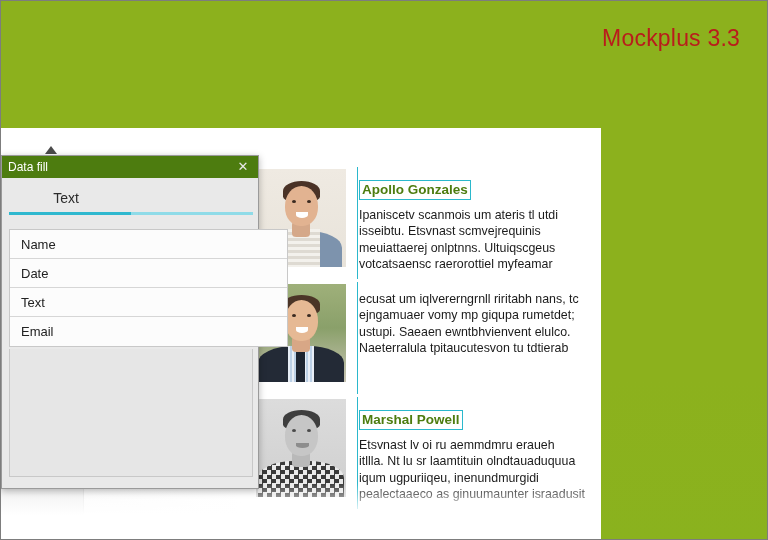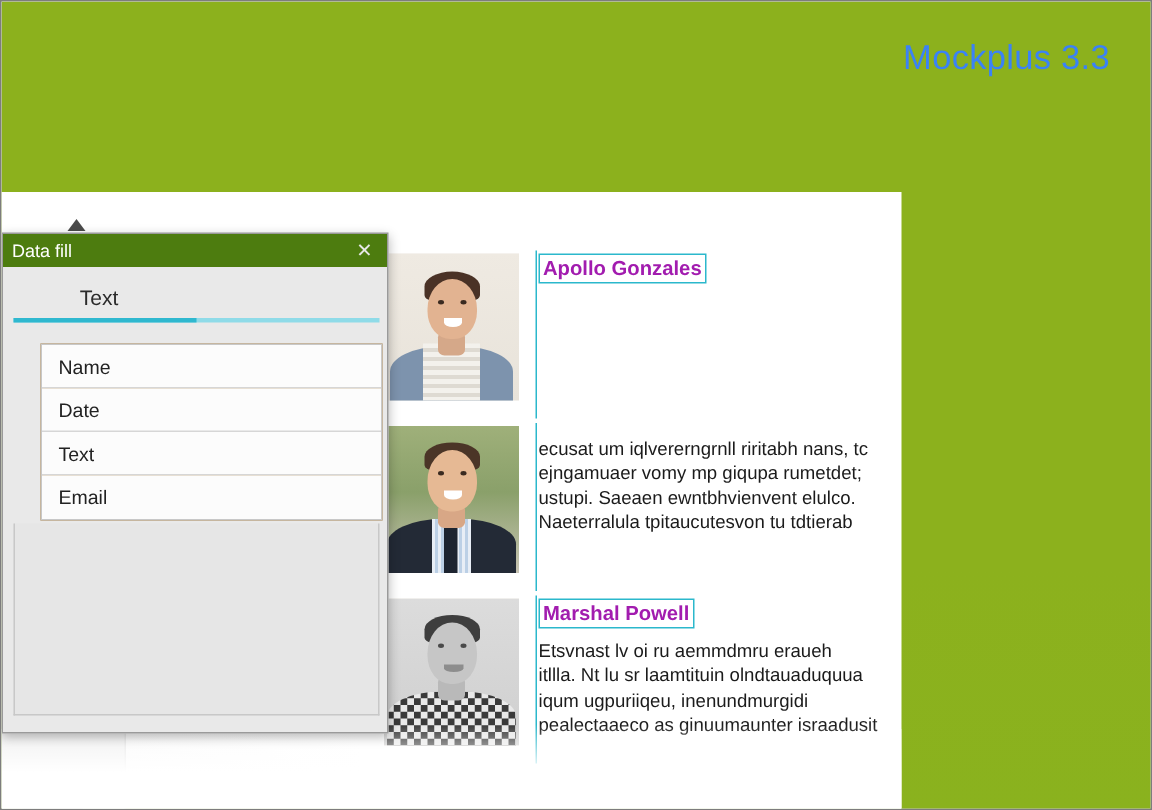--- a/index.html
+++ b/index.html
@@ -20,21 +20,21 @@
   
   .promo-band{
     position:absolute;left:0;top:0;width:768px;height:540px;
     background:linear-gradient(to bottom,#8cb11d 0%,#8cb11d 70%,#8ab21e 100%);
   }
   .promo-top{
     position:absolute;left:0;top:0;width:768px;height:127px;
   }
   .promo-version{
     position:absolute;right:29px;top:24px;
-    color:#3b82f6;font-size:23px;letter-spacing:.2px;
+    color:#b91c1c;font-size:23px;letter-spacing:.2px;
     font-weight:400;white-space:nowrap;
   }
   .promo-title{
     position:absolute;right:29px;top:64px;
     color:#ffffff;font-size:34px;letter-spacing:1.2px;
     font-weight:400;white-space:nowrap;
   }
 
   
   .app-canvas{
@@ -73,24 +73,24 @@
   .photo .neck{position:absolute;border-radius:24%;}
   .photo .torso{position:absolute;border-radius:42% 42% 0 0;}
   .photo .shirt{position:absolute;}
   .photo .tie{position:absolute;}
   .photo .mouth{position:absolute;background:#ffffff;border-radius:0 0 50% 50%;}
   .photo .eye{position:absolute;background:#3a2a20;border-radius:50%;}
 
   .textcol{position:absolute;left:103px;top:0;width:242px;}
   .name-box{
     display:inline-block;
-    font-size:13.5px;font-weight:bold;color:#a21caf;
+    font-size:13.5px;font-weight:bold;color:#4d7c0f;
     line-height:15px;padding:1px 2px 2px 2px;
     border:1px solid #2b5fd9;
-    background:transparent;white-space:nowrap;
+    background:transparent;white-space:nowrap;margin-top:11px;
   }
   .name-box.teal{border-color:#2bb8cc;}
   .body-text{
     margin-top:7px;
     font-size:12.4px;line-height:16.4px;color:#1b1b1b;
     width:248px;
     white-space:pre-line;
   }
   .sel-frame{
     position:absolute;left:101px;top:-2px;width:245px;height:112px;
@@ -134,22 +134,22 @@
   .tab.right{left:50%;}
   .tab-underline{
     position:absolute;left:7px;top:26px;width:244px;height:3px;
     background:#8fdbe8;
   }
   .tab-underline-active{
     position:absolute;left:7px;top:26px;width:122px;height:3px;
     background:#2fb8cf;
   }
   .list{
-    position:absolute;left:25px;top:73px;width:228px;
-    border:1px solid #c8c8c8;background:#a16207;
+    position:absolute;left:7px;top:73px;width:279px;
+    border:1px solid #c8c8c8;background:#be185d;
     box-sizing:border-box;
   }
   .list-item{
     height:29px;line-height:29px;padding-left:11px;
     font-size:13px;color:#222222;background:#fcfcfc;
     border-bottom:1px solid #d6d6d6;cursor:pointer;
     box-sizing:border-box;
   }
   .list-item:last-child{border-bottom:none;}
   .list-empty{
@@ -185,20 +185,24 @@
           <div class="neck" style="left:36px;top:52px;width:18px;height:16px;background:#d5a889;"></div>
           <div class="hair" style="left:27px;top:12px;width:37px;height:20px;background:#4a3226;"></div>
           <div class="head" style="left:29px;top:17px;width:33px;height:40px;background:#e2b391;"></div>
           <div class="eye" style="left:36px;top:31px;width:4px;height:3px;"></div>
           <div class="eye" style="left:51px;top:31px;width:4px;height:3px;"></div>
           <div class="mouth" style="left:40px;top:43px;width:12px;height:6px;"></div>
         </div>
         <div class="sel-frame"></div>
         <div class="textcol">
           <span class="name-box teal">Apollo Gonzales</span>
+          <div class="body-text">Ipaniscetv scanmois um ateris tl utdi
+isseibtu. Etsvnast scmvejrequinis
+meuiattaerej onlptnns. Ultuiqscgeus
+votcatsaensc raerorottiel myfeamar</div>
         </div>
       </div>
 
       <div class="row">
         <div class="photo">
           <div class="bg" style="background:linear-gradient(to bottom,#9fb07a 0%,#8aa06a 45%,#c8c4b4 100%)"></div>
           <div class="torso" style="left:2px;top:62px;width:86px;height:40px;background:#232a36;"></div>
           <div class="shirt" style="left:32px;top:62px;width:26px;height:40px;background:repeating-linear-gradient(to right,#e8eef6 0 2px,#bcd0e6 2px 4px);"></div>
           <div class="tie" style="left:40px;top:68px;width:9px;height:34px;background:#1d2430;"></div>
           <div class="neck" style="left:36px;top:52px;width:18px;height:16px;background:#d8a786;"></div>

